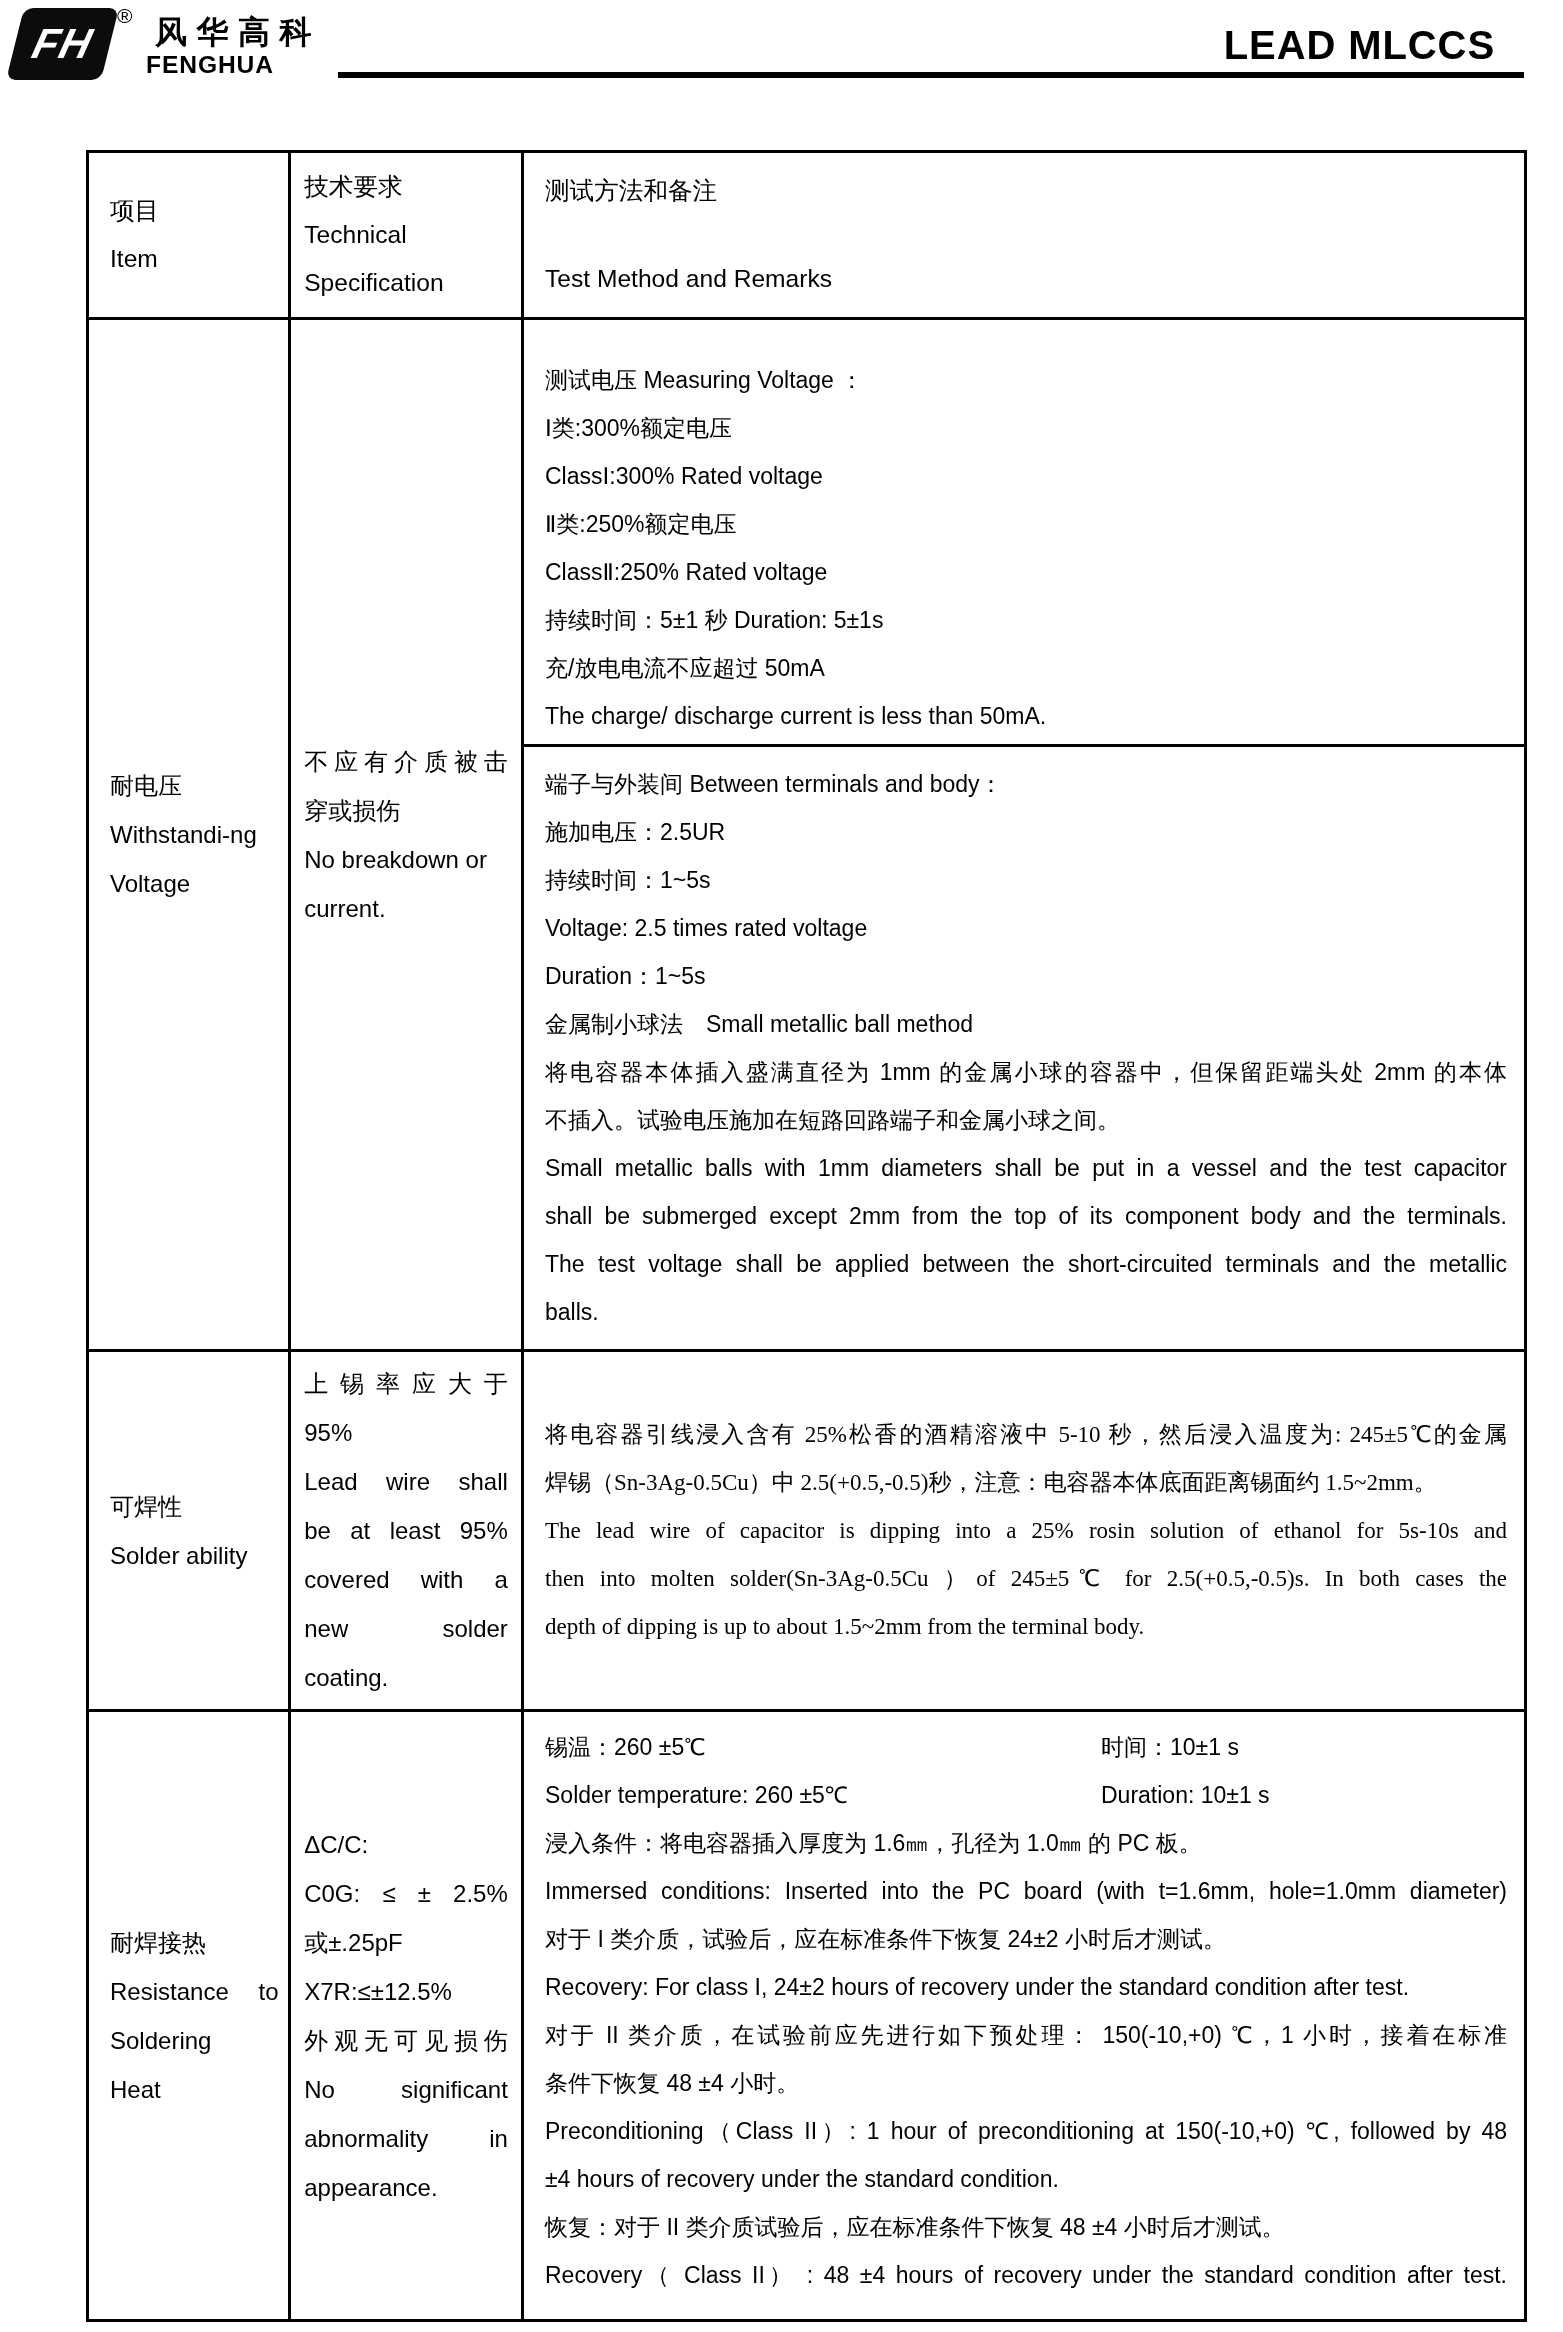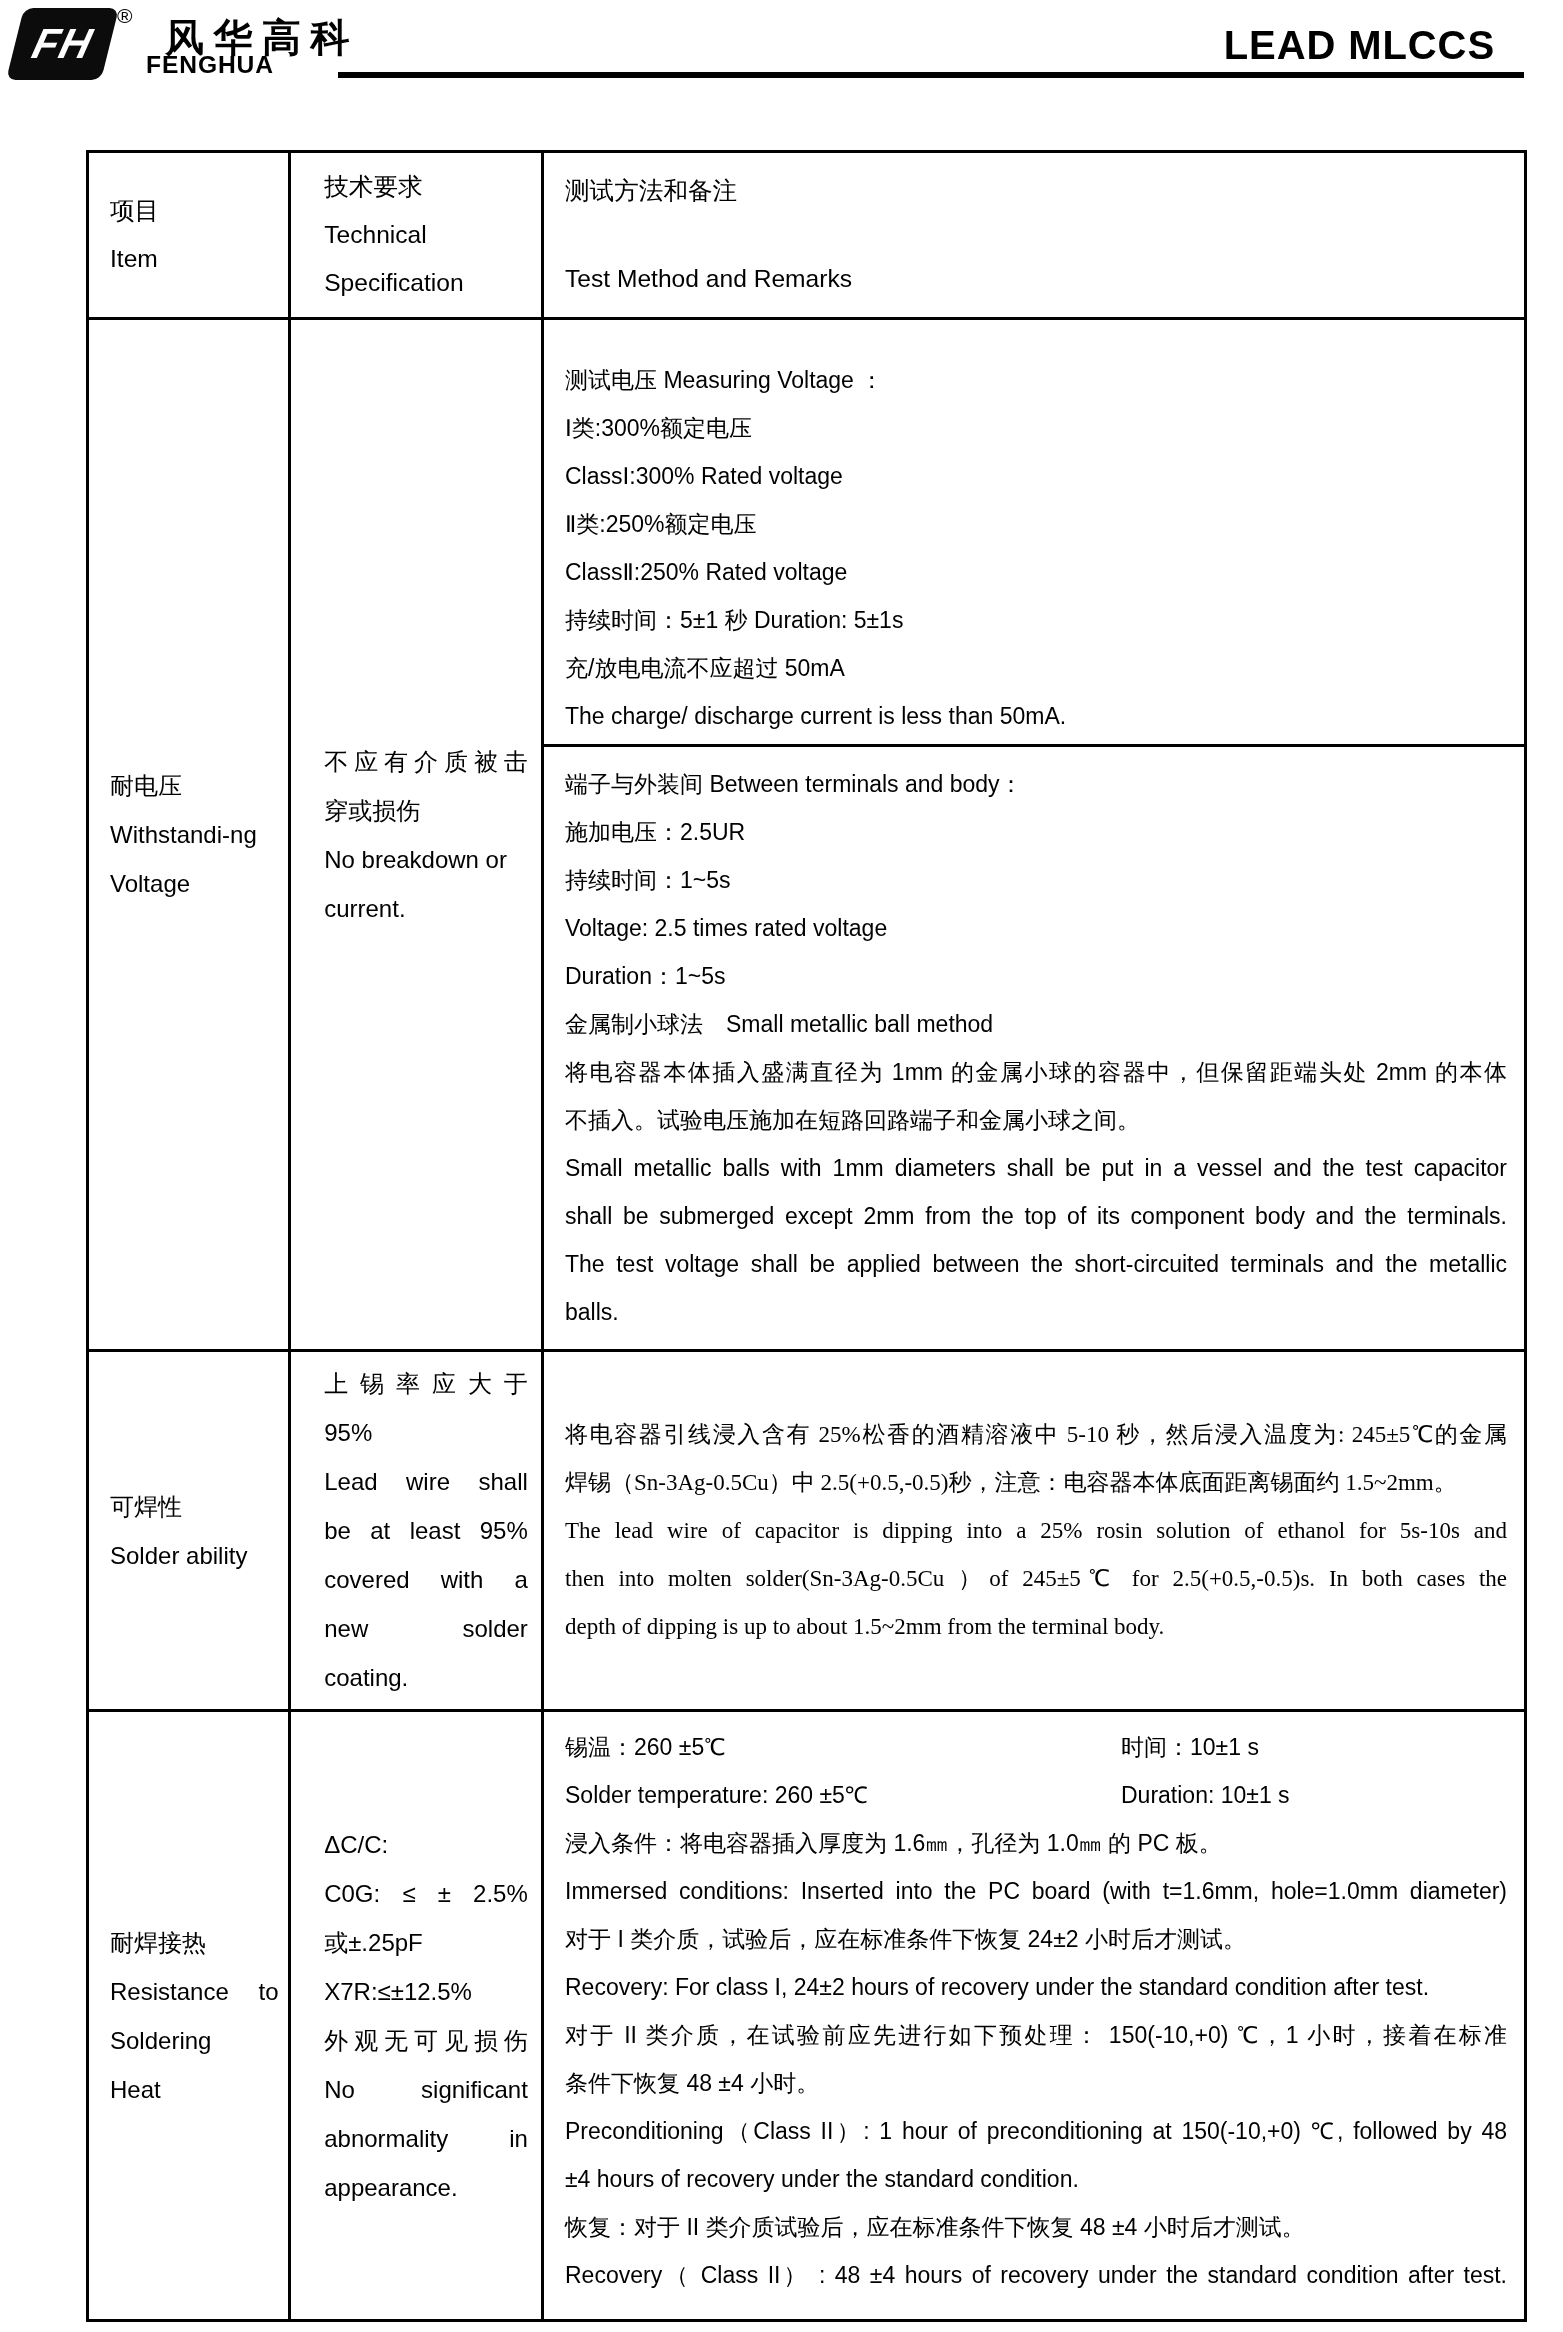--- a/index.html
+++ b/index.html
@@ -7,31 +7,31 @@
   body { font-family:"Liberation Sans", sans-serif; color:#000; }
   .page { position:relative; width:1563px; height:2333px; background:#fff; overflow:hidden; }
 
   
   .letterhead { position:absolute; left:0; top:0; width:100%; height:142px; }
   .logo-mark { position:absolute; left:15px; top:7.6px; width:95px; height:72px;
                background:#0c0c0c; border-radius:9.5px; transform:skewX(-14deg);
                display:flex; align-items:center; justify-content:center; }
   .logo-mark .fh { color:#fff; font-weight:bold; font-style:italic; font-size:42px; letter-spacing:0.9px; }
   .reg-mark { position:absolute; left:117px; top:3.8px; font-size:21px; }
-  .brand-cn { position:absolute; left:165px; top:11.4px; font-size:39px; font-weight:bold; letter-spacing:9.5px; }
+  .brand-cn { position:absolute; left:155px; top:11.4px; font-size:32px; font-weight:bold; letter-spacing:9.5px; }
   .brand-en { position:absolute; left:146px; top:51px; font-size:24.6px; font-weight:bold; letter-spacing:0.9px; }
   .doc-title { position:absolute; right:68px; top:23px; font-size:40px; font-weight:bold; letter-spacing:0.9px; }
   .head-rule { position:absolute; left:338px; top:72px; width:1186px; height:5.7px; background:#000; }
 
   
   .tbl { position:absolute; left:86px; top:150px; width:1441px; border:3.8px solid #000; background:#fff; }
   .tr { display:flex; border-top:3.8px solid #000; }
   .tr:first-child { border-top:none; }
   .c1 { width:202px; border-right:3.8px solid #000; }
-  .c2 { width:233px; border-right:3.8px solid #000;margin-left:20px; }
+  .c2 { width:233px; border-right:3.8px solid #000; }
   .c3 { flex:1; min-width:0; }
   .cellv { display:flex; flex-direction:column; justify-content:center; overflow:hidden; }
   .c1.cellv { padding:0 9.5px 0 21px; }
   .c2.cellv { padding:0 13.2px 0 13.2px; }
   .c3.cellv { padding:0 19px 0 21px;gap:40px; }
 
   .tr-head { height:164px; }
   .tr-r1 { height:1032px; }
   .tr-r2 { height:360px; }
   .tr-r3 { height:610px; }

